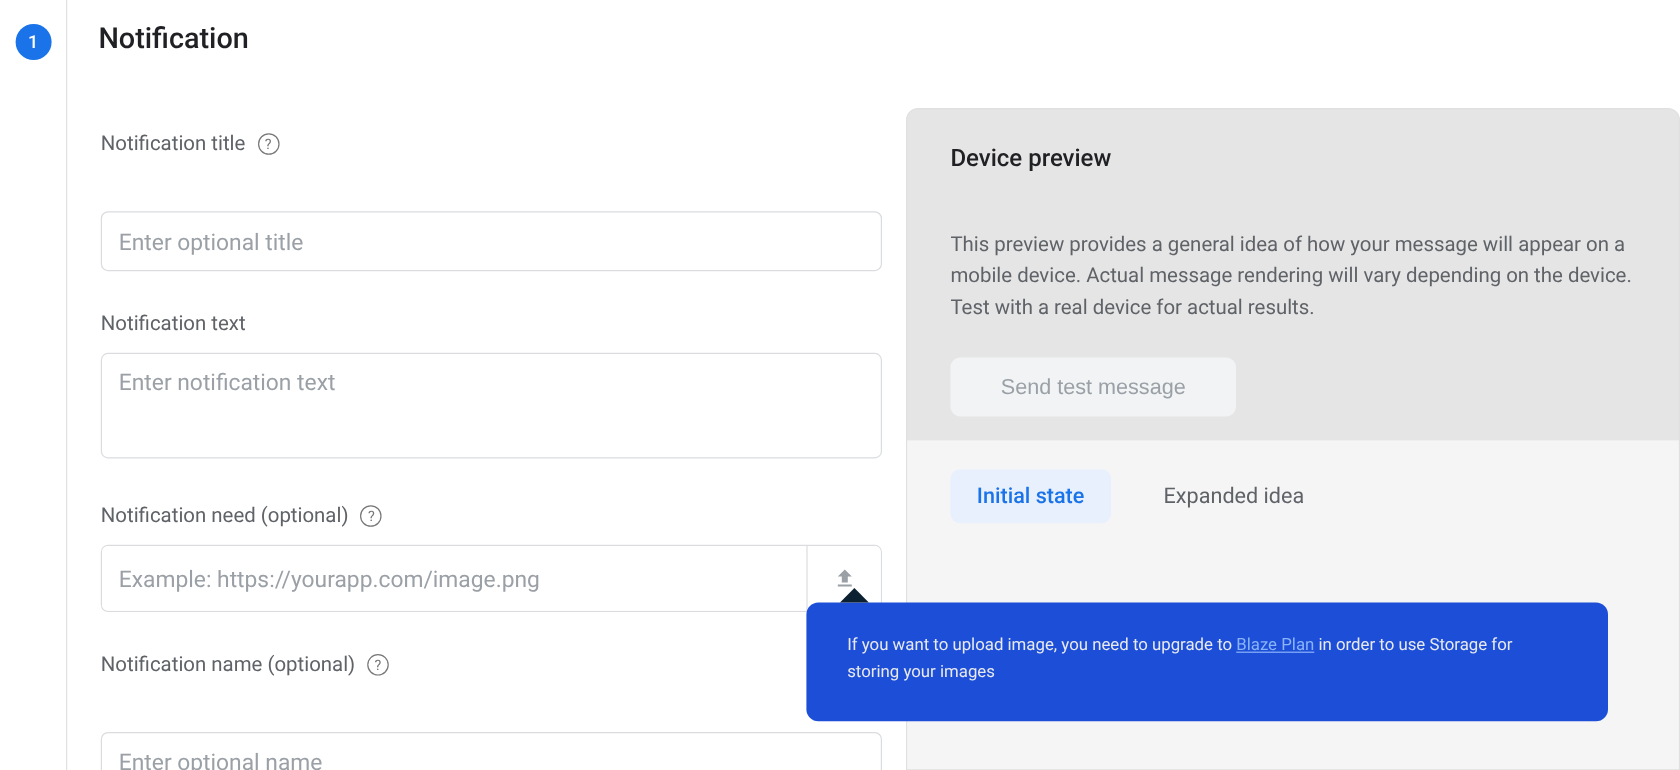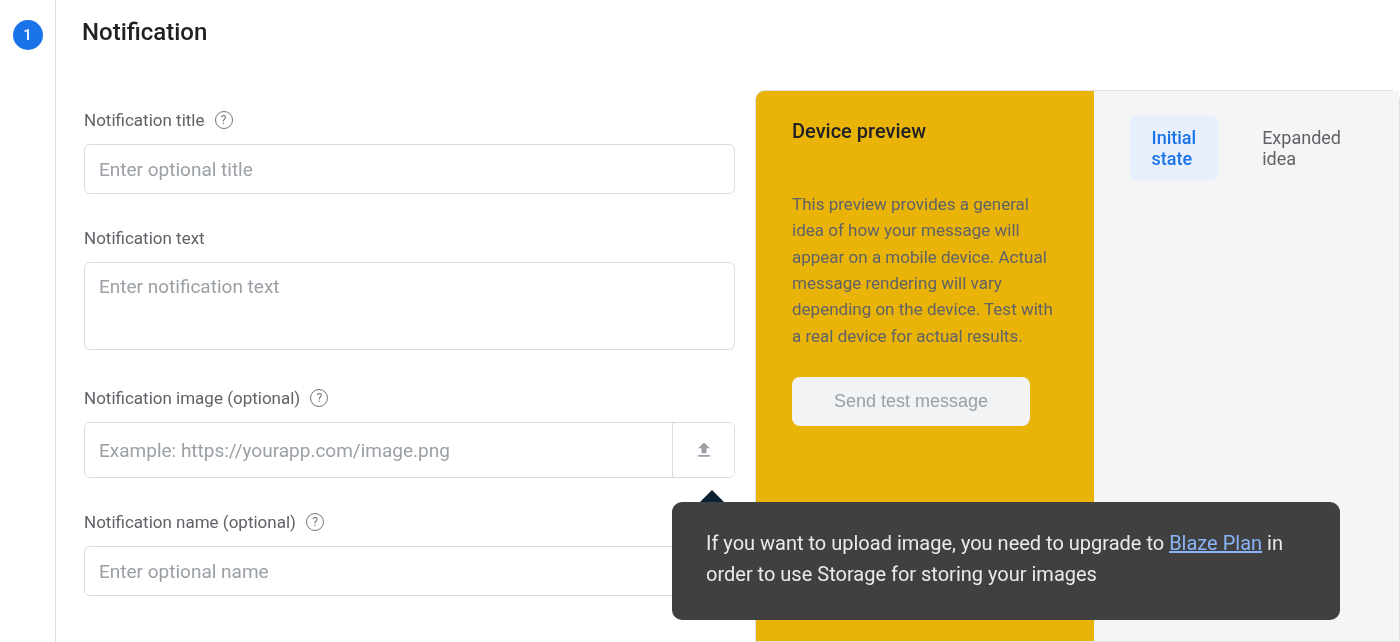--- a/index.html
+++ b/index.html
@@ -36,42 +36,42 @@
       display: inline-flex; align-items: center; justify-content: center;
       font-size: 12px; color: #777; line-height: 1;
     }
     .help-icon::after { content: "?"; }
     .text-input, .text-area {
       width: 100%; border: 1px solid #dadce0; border-radius: 6px;
       padding: 12px 14px; font-size: 19px; color: #202124;
       font-family: inherit; outline: none;
     }
     .text-input::placeholder, .text-area::placeholder { color: #9aa0a6; }
-    .text-input { height: 50px; }
+    .text-input { height: 50px; margin-top: 32px; }
     .text-area { height: 88px; resize: none; }
     .image-row { display: flex; width: 100%; height: 56px; border: 1px solid #dadce0; border-radius: 6px; overflow: hidden; justify-content: center; }
     .image-row input {
       flex: 1; border: none; padding: 0 14px; font-size: 19px; outline: none;
       font-family: inherit;
     }
     .image-row input::placeholder { color: #9aa0a6; }
     .upload-btn {
       width: 62px; border-left: 1px solid #dadce0; background: #fff;
       display: flex; align-items: center; justify-content: center;
       cursor: pointer;
     }
     .upload-icon-svg { width: 20px; height: 20px; fill: #9aa0a6; }
     .right-panel {
       flex: 1;
       border: 1px solid #e0e0e0;
       border-top-left-radius: 10px;
       border-top-right-radius: 10px;
       margin-top: 90px;
-      display: flex; flex-direction: row;
-      background: #eab308;
+      display: flex; flex-direction: column;
+      background: #e5e5e5;
     }
     .preview-head { padding: 28px 36px 20px; }
     .preview-title { font-size: 20px; font-weight: 500; margin-bottom: 22px; }
     .preview-desc { font-size: 17px; color: #5f6368; line-height: 1.55; margin-bottom: 28px; margin-top: 48px; }
     .send-btn {
       display: inline-block; background: #f1f3f4; color: #9aa0a6;
       border-radius: 8px; padding: 14px 42px; font-size: 18px; font-weight: 500;
       border: none;
     }
     .preview-tabs {
@@ -82,25 +82,25 @@
     .tab {
       padding: 12px 22px; border-radius: 8px; font-size: 18px;
       color: #5f6368; cursor: pointer;
     }
     .tab.active { background: #e8f0fe; color: #1a73e8; font-weight: 500; }
 
     .tooltip {
       position: absolute;
       top: 502px; left: 672px;
       width: 668px;
-      background: #404040;
+      background: #1d4ed8;
       color: #e8eaed;
       border-radius: 10px;
       padding: 26px 34px 30px;
-      font-size: 20px; line-height: 1.55;
+      font-size: 14px; line-height: 1.55;
     }
     .tooltip::before {
       content: "";
       position: absolute;
       top: -12px; left: 28px;
       border-left: 12px solid transparent;
       border-right: 12px solid transparent;
       border-bottom: 12px solid #0b2030;
     }
     .tooltip a { color: #8ab4f8; text-decoration: underline; }
@@ -127,21 +127,21 @@
 
     <div class="field">
       <div class="field-label">
         <span>Notification text</span>
       </div>
       <textarea class="text-area" placeholder="Enter notification text" style=""></textarea>
     </div>
 
     <div class="field">
       <div class="field-label">
-        <span>Notification image (optional)</span>
+        <span>Notification need (optional)</span>
         <span class="help-icon"></span>
       </div>
       <div class="image-row">
         <input type="text" placeholder="Example: https://yourapp.com/image.png" style="">
         <div class="upload-btn">
           <svg class="upload-icon-svg" viewBox="0 0 24 24">
             <path d="M9 16h6v-6h4l-7-7-7 7h4v6zm-4 2h14v2H5v-2z"></path>
           </svg>
         </div>
       </div>

